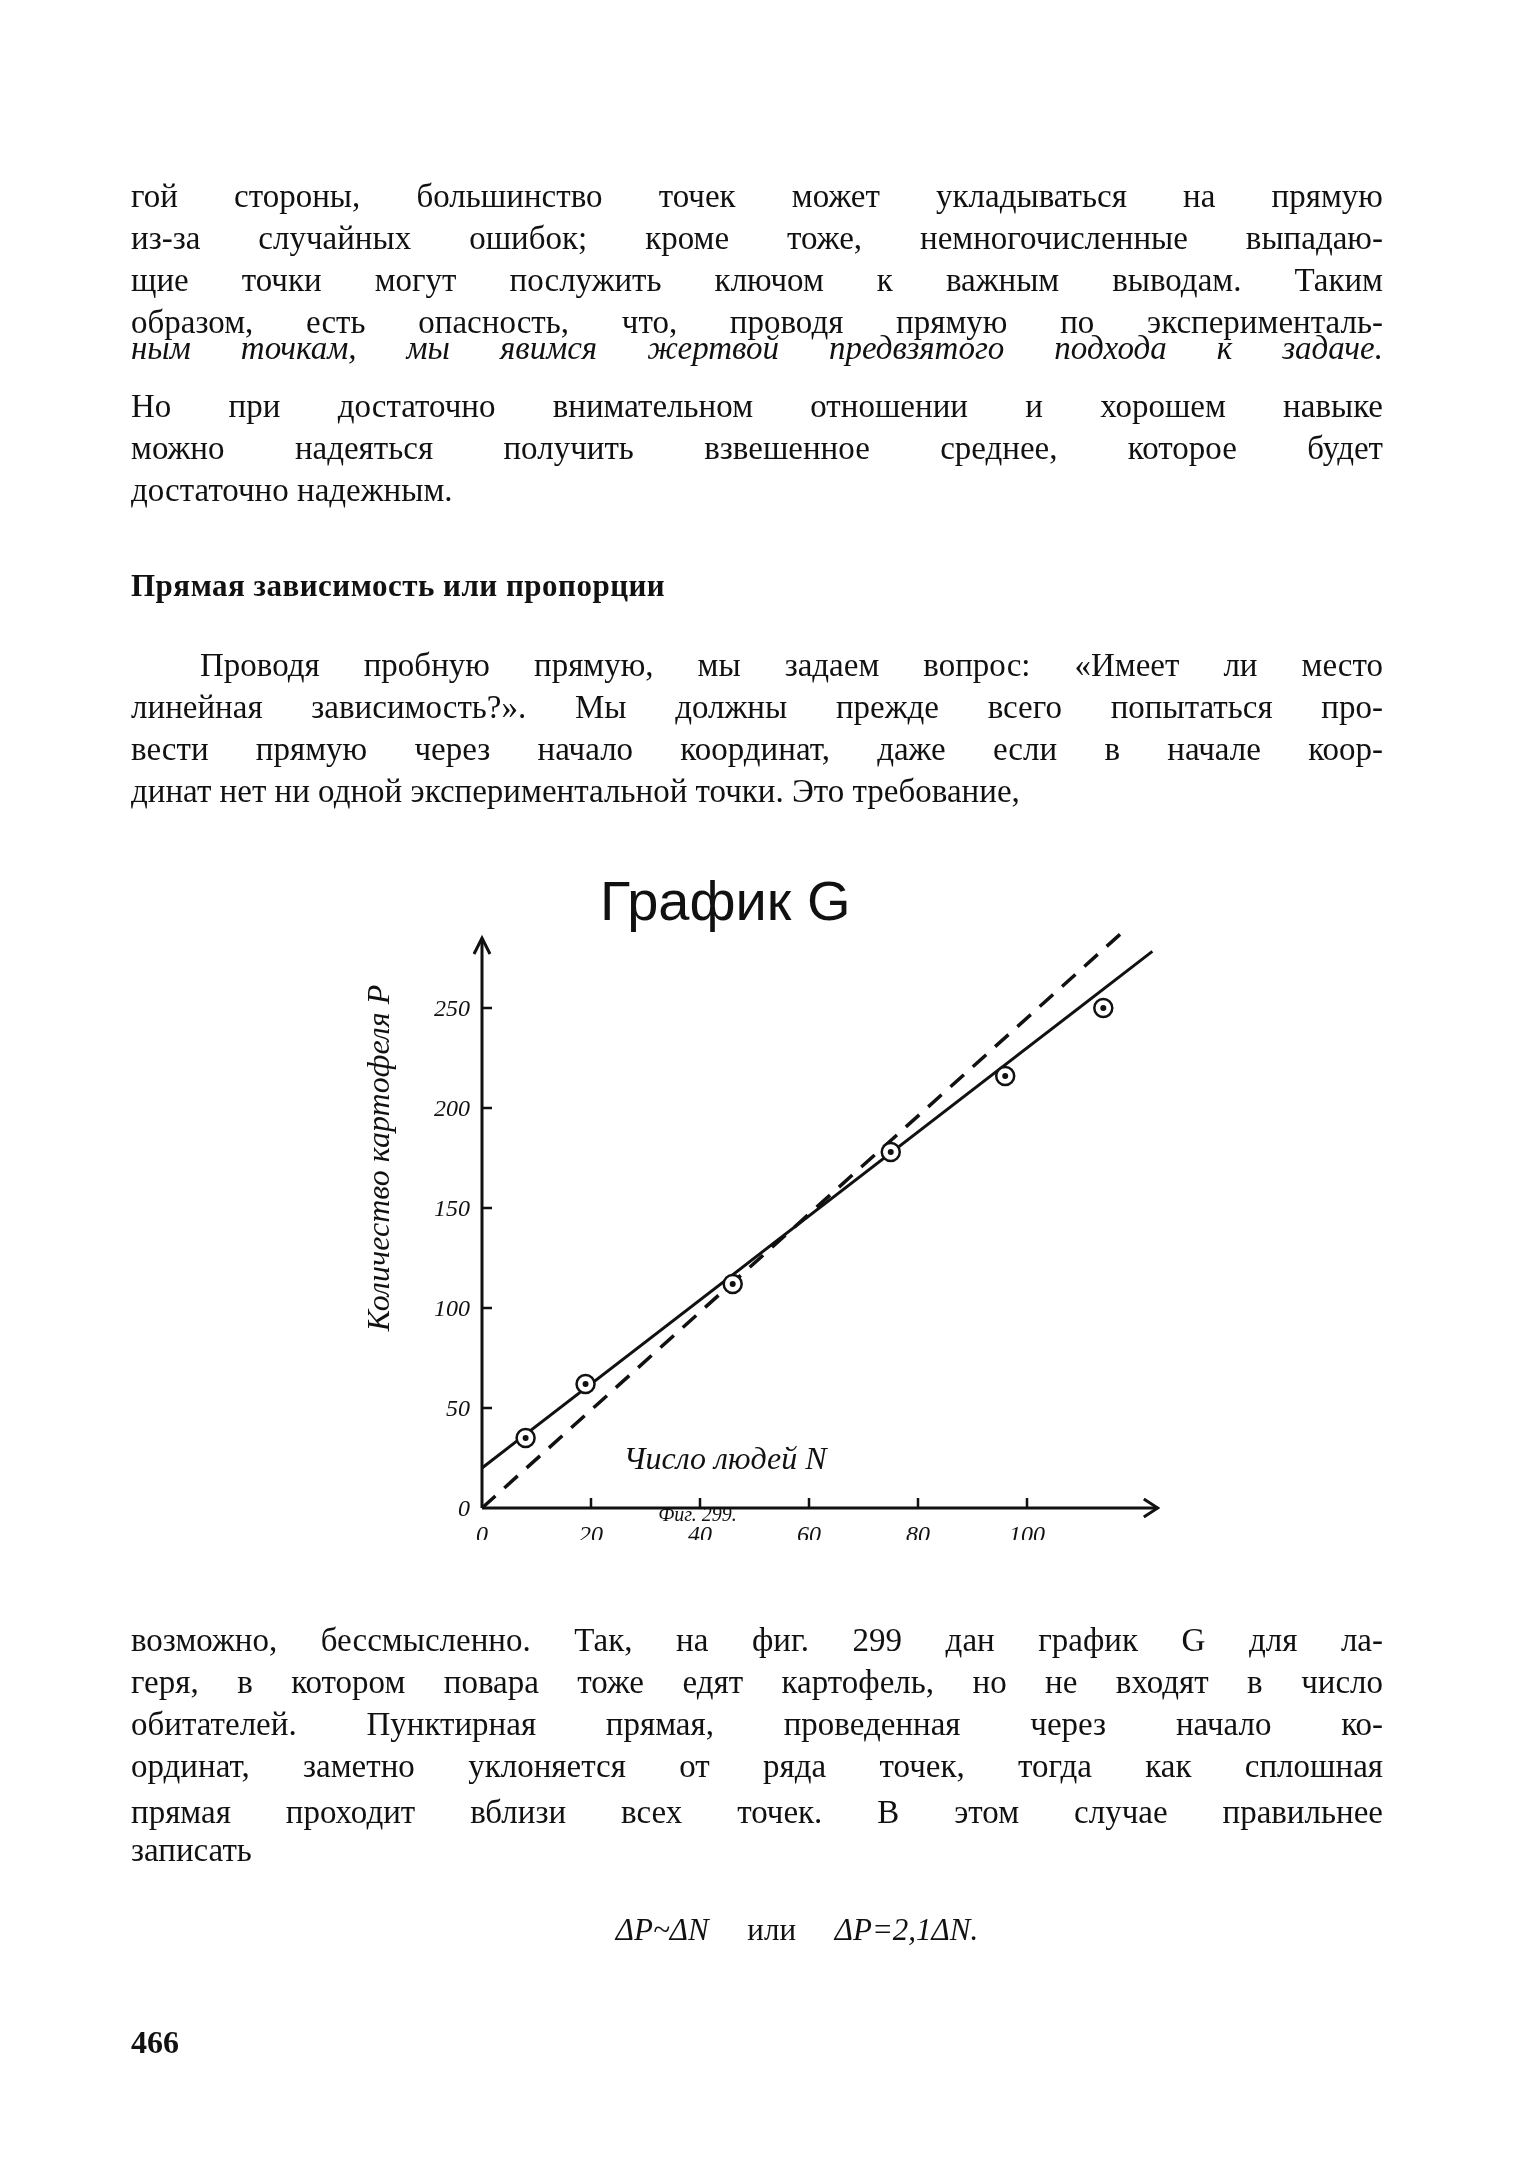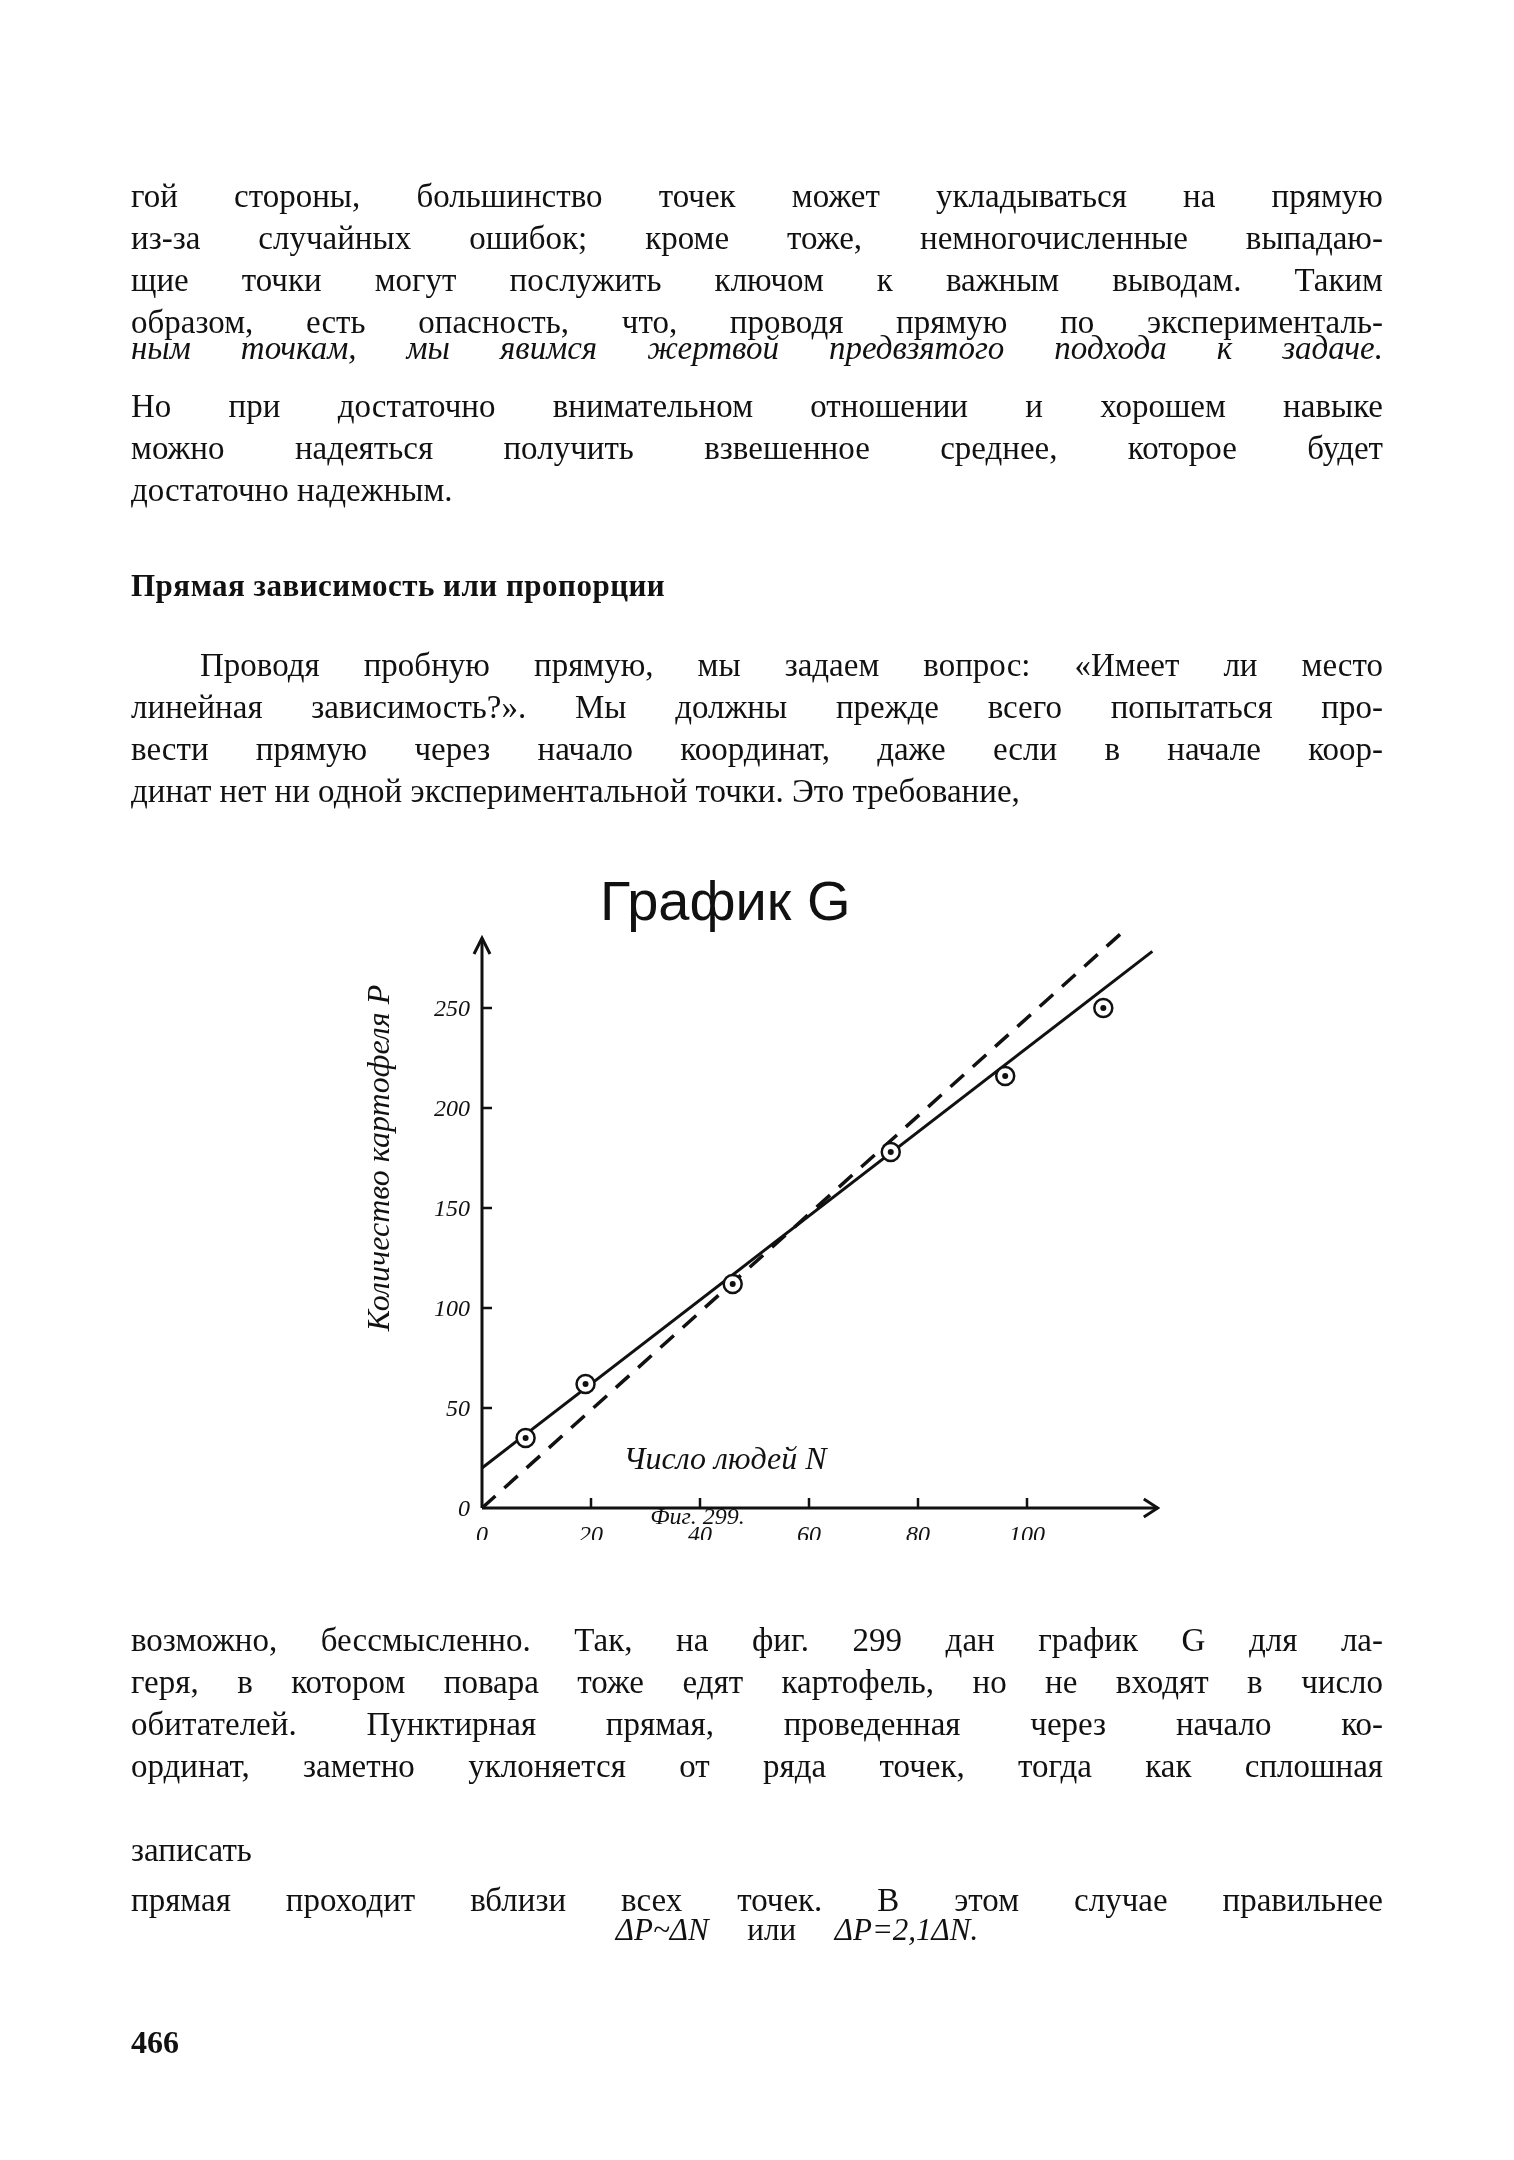--- a/index.html
+++ b/index.html
@@ -9,21 +9,21 @@
           white-space:nowrap; text-align:justify; text-align-last:justify; }
   .line.last { text-align-last:left; }
   .indent { left:200px; width:1183px; }
   .heading { position:absolute; left:131px; top:568px; font-size:31px; font-weight:bold;
              letter-spacing:0.5px; white-space:nowrap;font-family:Liberation Serif, serif; }
   .formula { position:absolute; left:0; width:1514px; top:1912px; text-align:center;
              font-size:31px; white-space:pre;padding-left:40px; }
   .formula i { font-style:italic; }
   .pagenum { position:absolute; left:131px; top:2024px; font-size:32px; font-weight:bold; }
   .caption { position:absolute; left:0; width:1395px; text-align:center; top:1503px;
-             font-size:24px; font-style:italic; }
+             font-size:20px; font-style:italic; }
   #chart { position:absolute; left:340px; top:860px; width:820px; height:640px; }
   .chart-title { position:absolute; left:600px; top:868px; font-size:56px;
                  font-family:Liberation Sans, sans-serif; }
   .ylabel { position:absolute; left:378px; top:1158px; transform:translate(-50%,-50%) rotate(-90deg);
             transform-origin:center; font-size:32px; font-style:italic; white-space:nowrap; }
   .xlabel { position:absolute; left:0; width:1450px; text-align:center; top:1440px;
             font-size:32px; font-style:italic; }
   svg text { font-family:"Liberation Serif", serif; font-style:italic; font-size:24px; fill:#111; }
 </style>
 </head>
@@ -92,19 +92,19 @@
     <circle cx="763.3000000000001" cy="148" r="3" fill="#111"></circle>
   </svg>
 <div class="xlabel">Число людей N</div>
 <div class="caption">Фиг. 299.</div>
 
 <div id="p3">
     <div class="line" style="top: 1620px;">возможно, бессмысленно. Так, на фиг. 299 дан график G для ла-</div>
     <div class="line" style="top: 1662px;">геря, в котором повара тоже едят картофель, но не входят в число</div>
     <div class="line" style="top: 1704px;">обитателей. Пунктирная прямая, проведенная через начало ко-</div>
     <div class="line" style="top: 1746px;">ординат, заметно уклоняется от ряда точек, тогда как сплошная</div>
-    <div class="line" style="top: 1880px;">прямая проходит вблизи всех точек. В этом случае правильнее</div>
+    <div class="line" style="top: 1792px;">прямая проходит вблизи всех точек. В этом случае правильнее</div>
     <div class="line last" style="top: 1830px;">записать</div>
   </div>
 
 <div class="formula"><i>ΔP~ΔN</i>     <span>или</span>     <i>ΔP=2,1ΔN.</i></div>
 
 <div class="pagenum">466</div>
 
 </body></html>

